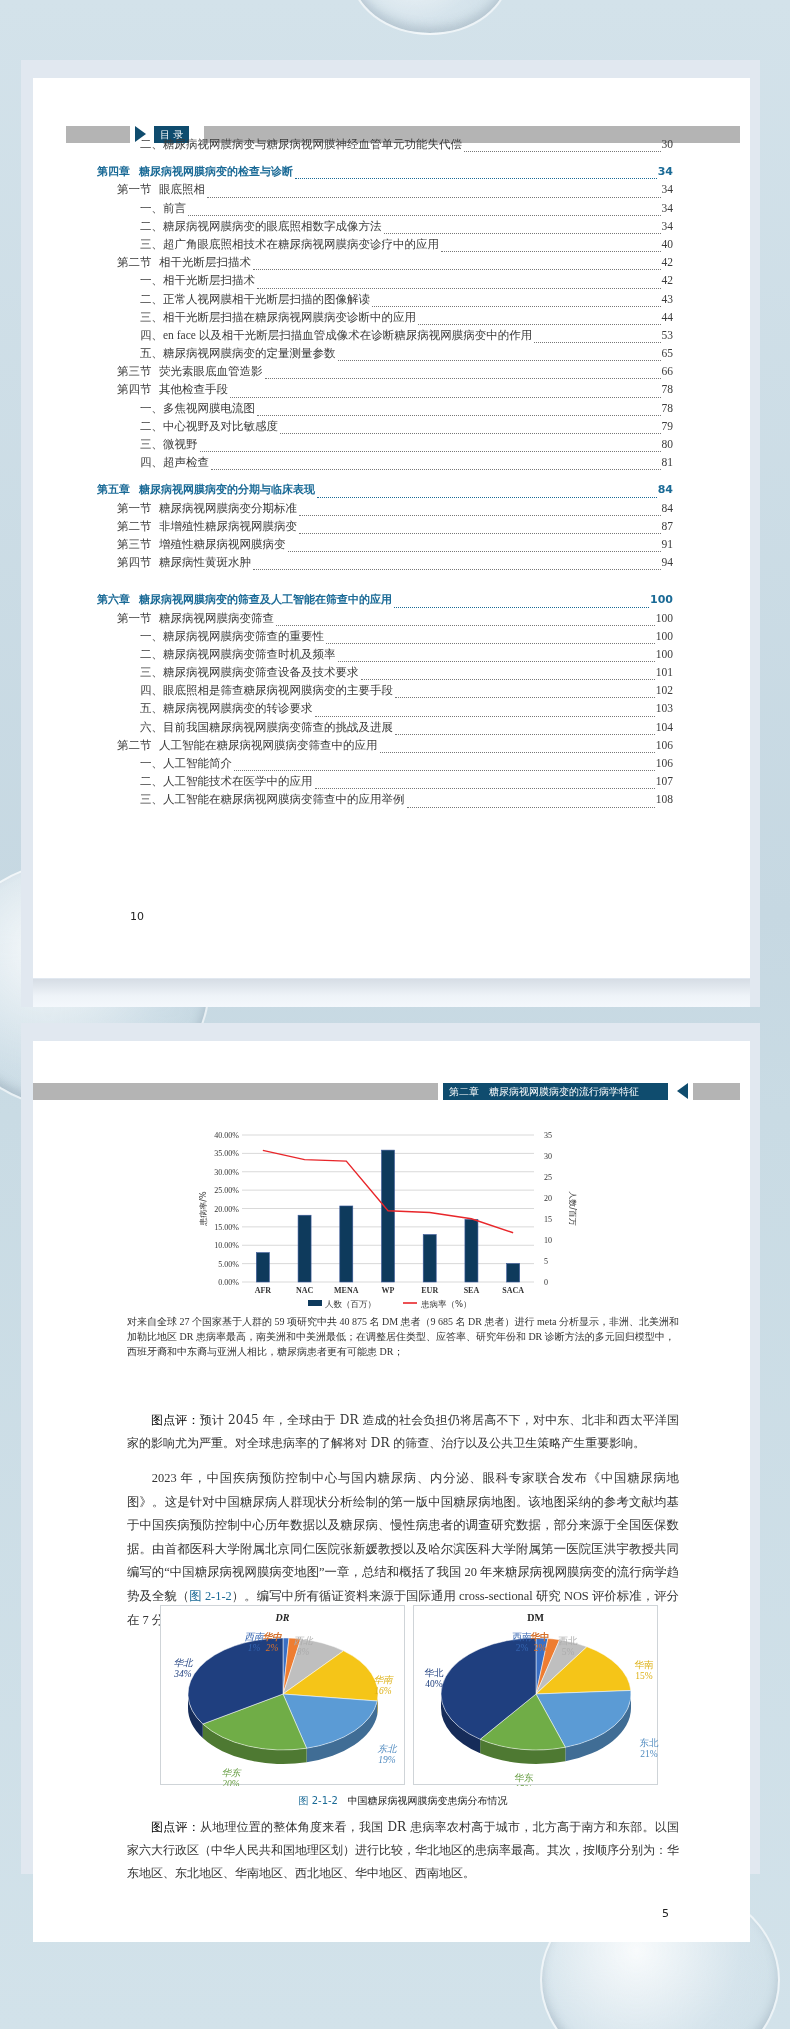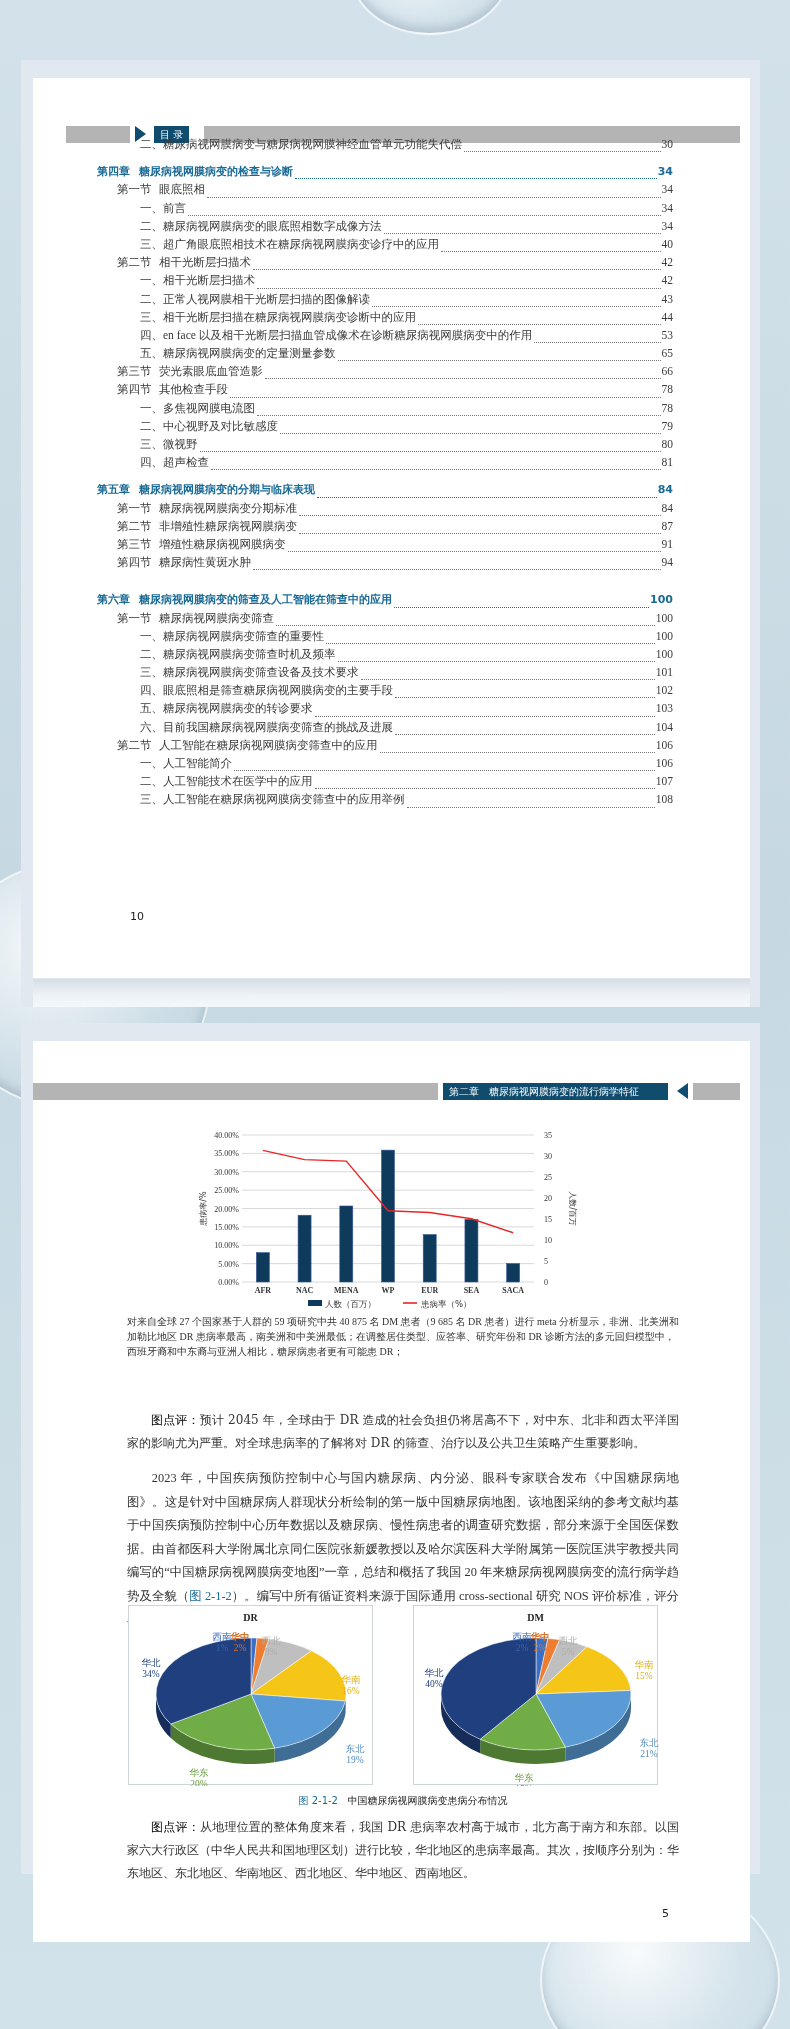--- a/index.html
+++ b/index.html
@@ -367,21 +367,21 @@
 </div>
 
 <div class="para comment" style="top:1409px; text-indent:2em;">
   <span class="lead">图点评：</span><span>预计 2045 年，全球由于 DR 造成的社会负担仍将居高不下，对中东、北非和西太平洋国家的影响尤为严重。对全球患病率的了解将对 DR 的筛查、治疗以及公共卫生策略产生重要影响。</span>
 </div>
 
 <div class="para" style="top:1467px; text-indent:2em;">
   <span>2023 年，中国疾病预防控制中心与国内糖尿病、内分泌、眼科专家联合发布《中国糖尿病地图》。这是针对中国糖尿病人群现状分析绘制的第一版中国糖尿病地图。该地图采纳的参考文献均基于中国疾病预防控制中心历年数据以及糖尿病、慢性病患者的调查研究数据，部分来源于全国医保数据。由首都医科大学附属北京同仁医院张新媛教授以及哈尔滨医科大学附属第一医院匡洪宇教授共同编写的“中国糖尿病视网膜病变地图”一章，总结和概括了我国 20 年来糖尿病视网膜病变的流行病学趋势及全貌（</span><span class="ref">图 2-1-2</span><span>）。编写中所有循证资料来源于国际通用 cross-sectional 研究 NOS 评价标准，评分在 7 分以上者入选。</span>
 </div>
 
-<div class="pie-card" style="left:128px;">
+<div class="pie-card" style="left:160px;font-style:italic;">
   <div class="pie-title">DR</div>
   <svg id="pie1" width="245" height="180">
       <path d="M217,88 A95,56 0 0 1 216.2508966248754,95.01866107960105 L216.2508966248754,109.01866107960105 A95,56 0 0 0 217,102 Z" fill="rgb(172,138,17)"></path>
       <path d="M216.2508966248754,95.01866107960105 A95,56 0 0 1 145.6255392806612,142.24065702320334 L145.6255392806612,156.24065702320334 A95,56 0 0 0 216.2508966248754,109.01866107960105 Z" fill="rgb(64,109,149)"></path>
       <path d="M145.6255392806612,142.24065702320334 A95,56 0 0 1 41.788847077308574,118.00630051882382 L41.788847077308574,132.00630051882382 A95,56 0 0 0 145.6255392806612,156.24065702320334 Z" fill="rgb(78,121,50)"></path>
       <path d="M41.788847077308574,118.00630051882382 A95,56 0 0 1 27,88 L27,102 A95,56 0 0 0 41.788847077308574,132.00630051882382 Z" fill="rgb(22,44,89)"></path>
       <path d="M122,88 L122,32 A95,56 0 0 1 127.96509935528479,32.110503208016794 Z" fill="#3a6fc4" stroke="#fff" stroke-width="0.5"></path>
       <path d="M122,88 L127.96509935528479,32.110503208016794 A95,56 0 0 1 139.80122488564385,32.99191395919344 Z" fill="#ee7d31" stroke="#fff" stroke-width="0.5"></path>
       <path d="M122,88 L139.80122488564385,32.99191395919344 A95,56 0 0 1 182.55527902612553,44.85125840455581 Z" fill="#bfbfbf" stroke="#fff" stroke-width="0.5"></path>
       <path d="M122,88 L182.55527902612553,44.85125840455581 A95,56 0 0 1 216.2508966248754,95.01866107960105 Z" fill="#f5c518" stroke="#fff" stroke-width="0.5"></path>

